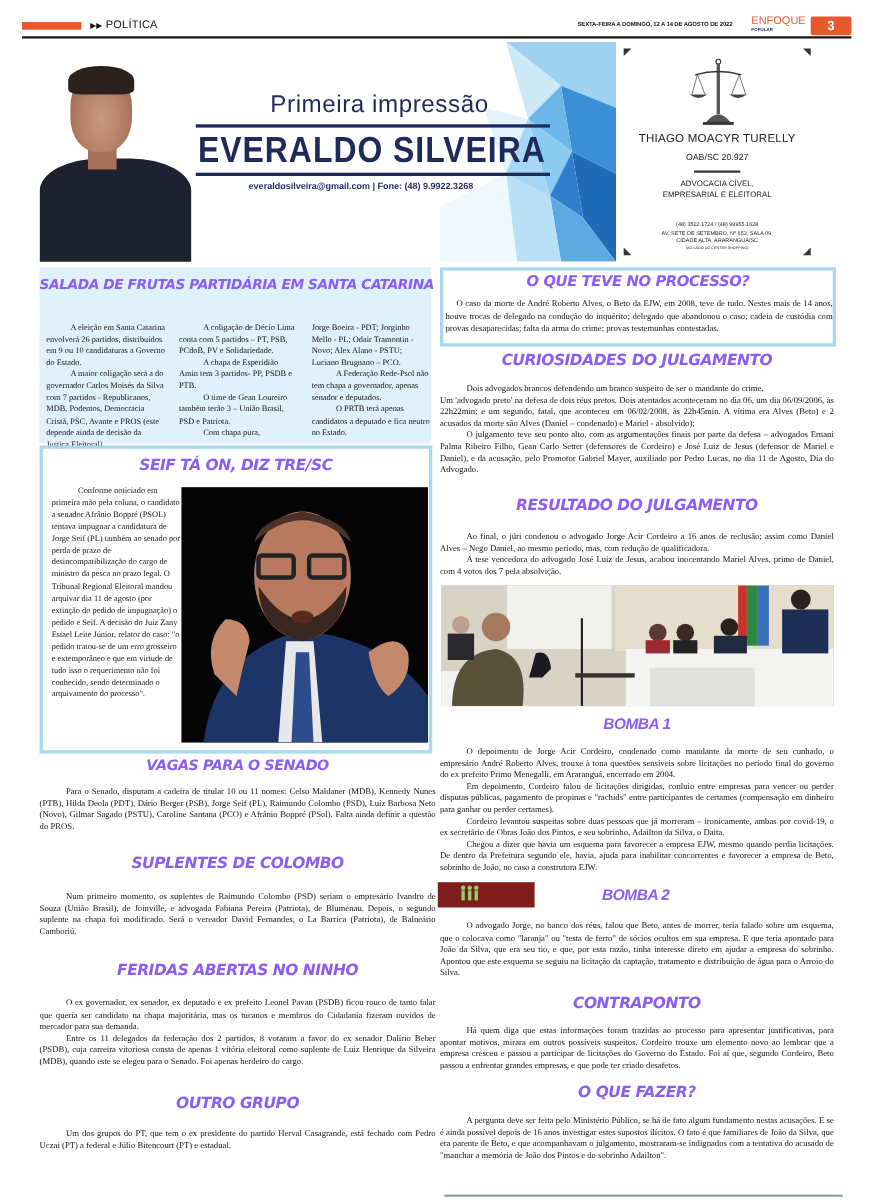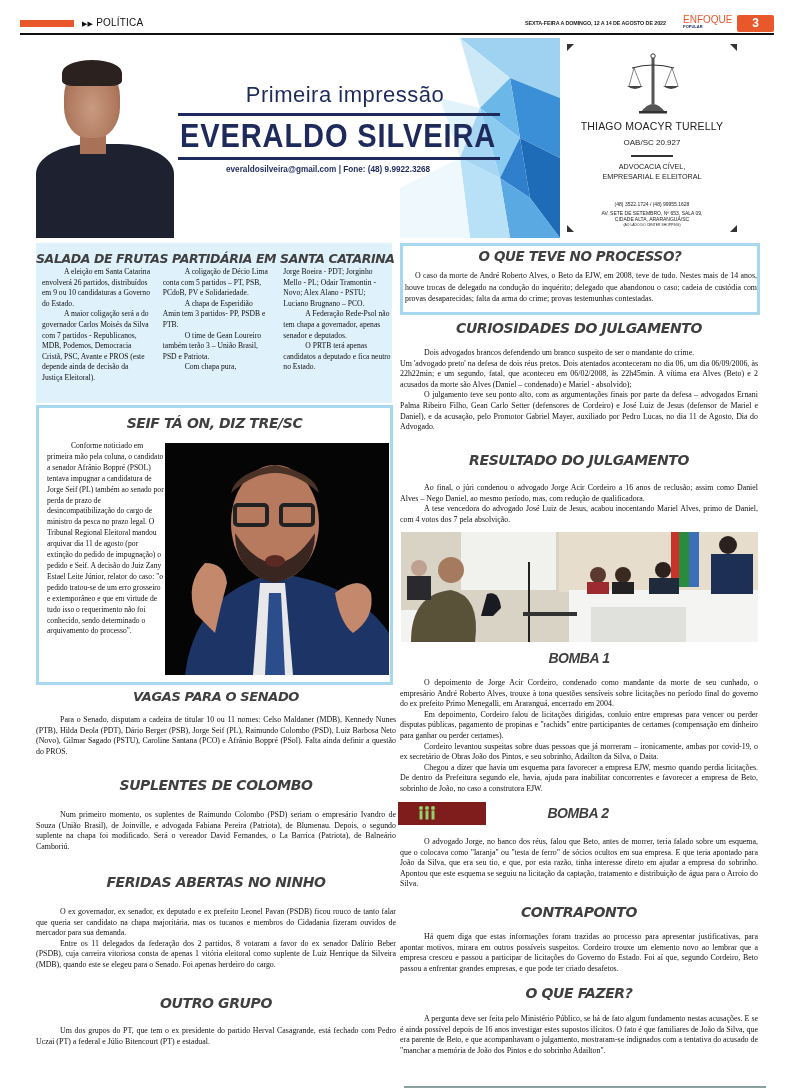--- a/index.html
+++ b/index.html
@@ -48,28 +48,28 @@
   .ad .short-rule { position: absolute; left: 68px; top: 113px; width: 42px; height: 1.5px; background: #333; }
   .ad .area { position: absolute; left: 0; top: 120px; width: 178px; text-align: center; font-family: "Liberation Sans", sans-serif; font-size: 7.2px; color: #222; line-height: 10px; }
   .ad .phones { position: absolute; left: 0; top: 159px; width: 178px; text-align: center; font-family: "Liberation Sans", sans-serif; font-size: 5px; color: #222; }
   .ad .addr { position: absolute; left: 0; top: 168px; width: 178px; text-align: center; font-family: "Liberation Sans", sans-serif; font-size: 5px; color: #222; line-height: 6.4px; }
   .ad .addr-note { font-size: 3.4px; display: block; line-height: 4px; }
 
   
   .box { position: absolute; }
   .box.blue { background: #dff1fb; }
   .box.bordered { border: 3px solid #a7d8ef; }
-  .hd { position: absolute; left: 0; width: 100%; text-align: center; font-family: "DejaVu Sans", sans-serif; font-style: italic; font-weight: bold; color: #404040; letter-spacing: -.4px; white-space: nowrap; }
+  .hd { position: absolute; left: 0; width: 100%; text-align: center; font-family: "DejaVu Sans", sans-serif; font-style: italic; font-weight: bold; color: #8b5cf6; letter-spacing: -.4px; white-space: nowrap; }
   .txt { position: absolute; font-family: "Liberation Serif", serif; font-size: 7.9px; line-height: 10.6px; color: #111; text-align: justify; }
   .txt p { text-indent: 24px; }
   .txt p.noind { text-indent: 0; }
 
   
   .salada .hd { top: 8px; font-size: 12.5px; }
-  .salada .cols { position: absolute; left: 6px; top: 24px; width: 350px; display: flex; gap: 12px; }
+  .salada .cols { position: absolute; left: 6px; top: 50px; width: 350px; display: flex; gap: 12px; }
   .salada .cols .c { flex: 1; font-family: "Liberation Serif", serif; font-size: 7.6px; line-height: 10.6px; color: #111; }
   .salada .cols .c p { text-indent: 22px; }
   .salada .cols .c p.noind { text-indent: 0; }
 
   
   .seif .hd { top: 7px; font-size: 14px; }
   .seif .txt { left: 8px; top: 33px; width: 118px; font-size: 7.6px; line-height: 10.9px; text-align: left; }
   .seif .photo { position: absolute; left: 126px; top: 35px; width: 224px; height: 232px; background: #050505; overflow: hidden; }
 
   .courtroom { position: absolute; left: 401px; top: 532px; width: 357px; height: 110px; overflow: hidden; background: #d8d2c4; }

